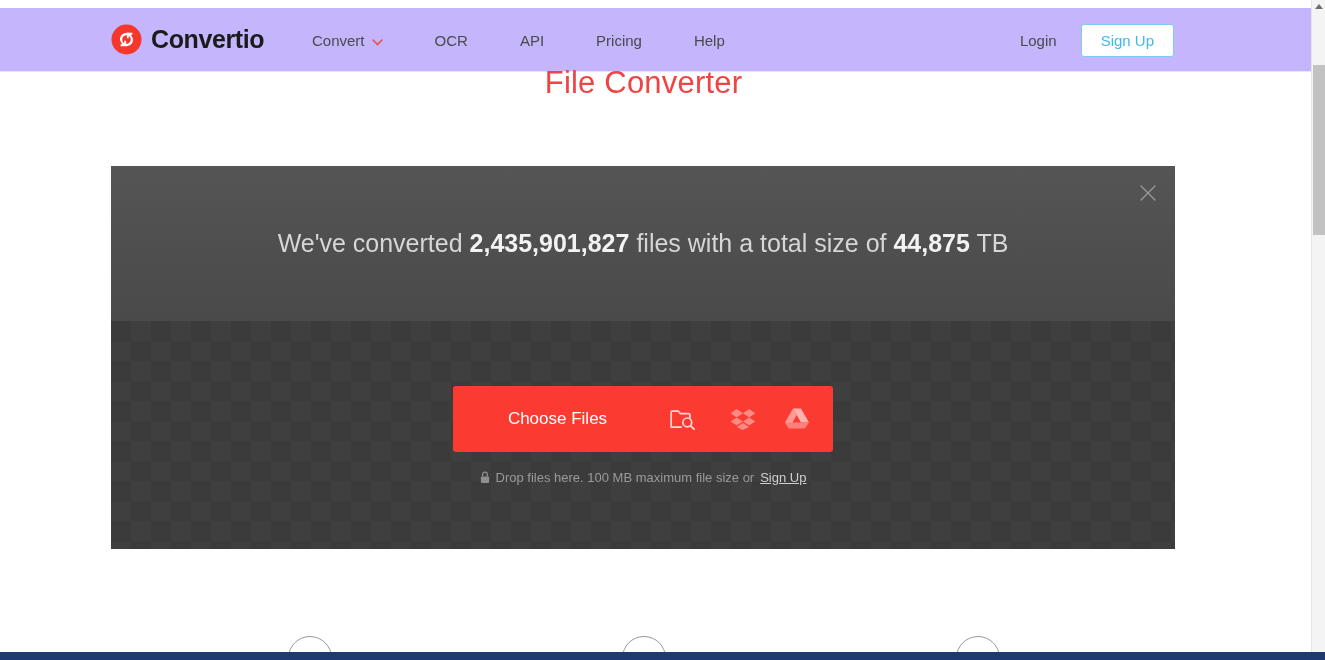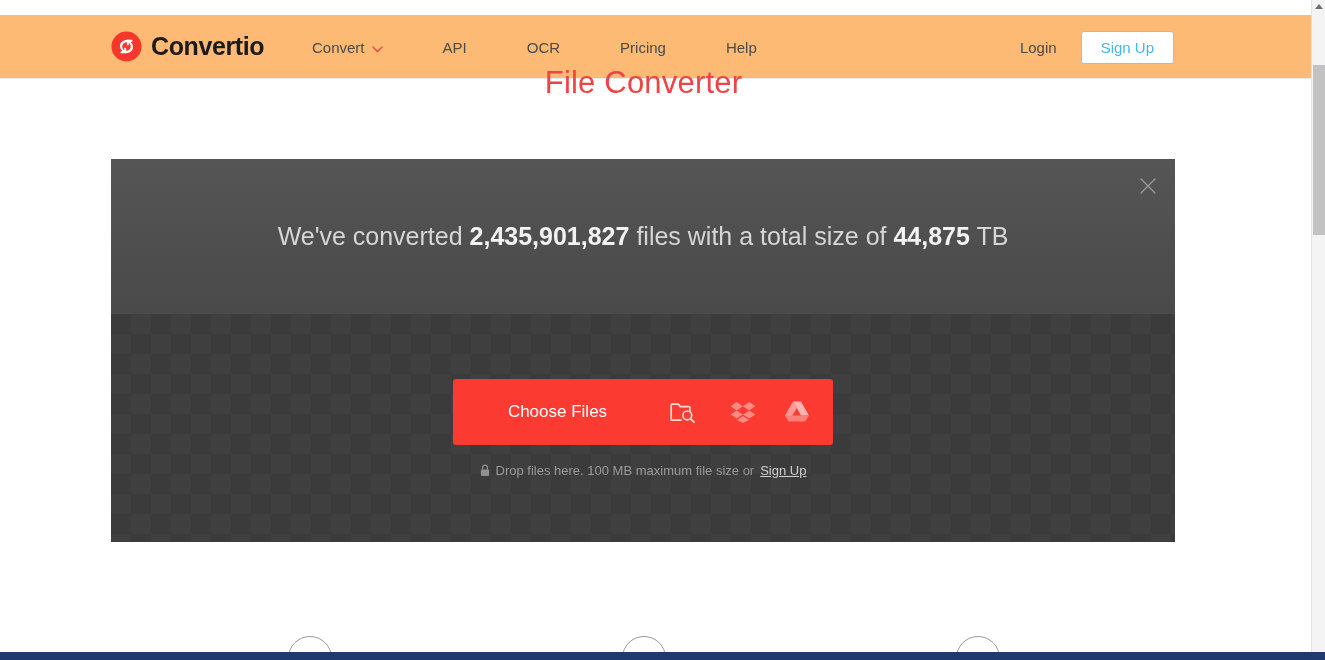--- a/index.html
+++ b/index.html
@@ -12,37 +12,37 @@
   }
   .viewport {
     position: relative;
     width: 1325px; height: 660px;
     background: #ffffff;
     overflow: hidden;
   }
 
   
   .header {
-    position: absolute; top: 15px; left: 0;
+    position: absolute; top: 8px; left: 0;
     width: 1311px; height: 64px;
-    background: #fdba74;
+    background: #c4b5fd;
     border-bottom: 1px solid #e8e8e8;
     display: flex; align-items: center; text-decoration: underline;
   }
   .logo-wrap {
     position: absolute; left: 111px; top: 16px;
     display: flex; align-items: center; gap: 9px;
     cursor: pointer;
   }
   .logo-mark { width: 31px; height: 31px; display: block; }
   .logo-text {
     font-size: 25px; font-weight: bold; color: #1b1b1b;
     letter-spacing: -0.4px; line-height: 1;
   }
-  .nav { position: absolute; left: 312px; top: 0; height: 64px; display: flex; align-items: center; gap: 16px; }
+  .nav { position: absolute; left: 312px; top: 0; height: 64px; display: flex; align-items: center; gap: 8px; }
   .nav-item {
     font-size: 15px; color: #4a4a4a;
     padding: 0 22px; height: 64px;
     display: flex; align-items: center; gap: 7px;
     cursor: pointer; white-space: nowrap;
   }
   .nav-item:first-child { padding-left: 0; }
   .chev { display: inline-block; }
   .header-right {
     position: absolute; right: 137px; top: 0; height: 64px;
@@ -63,21 +63,21 @@
     letter-spacing: 0.2px;
   }
   .page-subtitle {
     position: absolute; top: 108px; left: 0; width: 1287px;
     text-align: center;
     font-size: 16px; color: #6e6e6e;
   }
 
   
   .uploader {
-    position: absolute; left: 111px; top: 159px;
+    position: absolute; left: 111px; top: 166px;
     width: 1064px; height: 383px;
     overflow: hidden;
   }
   .stats-banner {
     position: relative;
     width: 100%; height: 155px;
     background: linear-gradient(180deg, #555555 0%, #4e4e4e 60%, #4a4a4a 100%);
     display: flex; align-items: center; justify-content: center;
   }
   .stats-text {
@@ -184,24 +184,24 @@
     <div class="nav">
       <div class="nav-item">
         <span>Convert</span>
         <span class="chev">
           <svg width="11" height="7" viewBox="0 0 11 7">
             <path d="M1 1 L5.5 5.6 L10 1" stroke="#e8544d" stroke-width="1.6" fill="none" stroke-linecap="round"></path>
           </svg>
         </span>
       </div>
       <div class="nav-item">
+        <span>OCR</span>
+      </div>
+      <div class="nav-item">
         <span>API</span>
-      </div>
-      <div class="nav-item">
-        <span>OCR</span>
       </div>
       <div class="nav-item">
         <span>Pricing</span>
       </div>
       <div class="nav-item">
         <span>Help</span>
       </div>
     </div>
 
     <div class="header-right">

